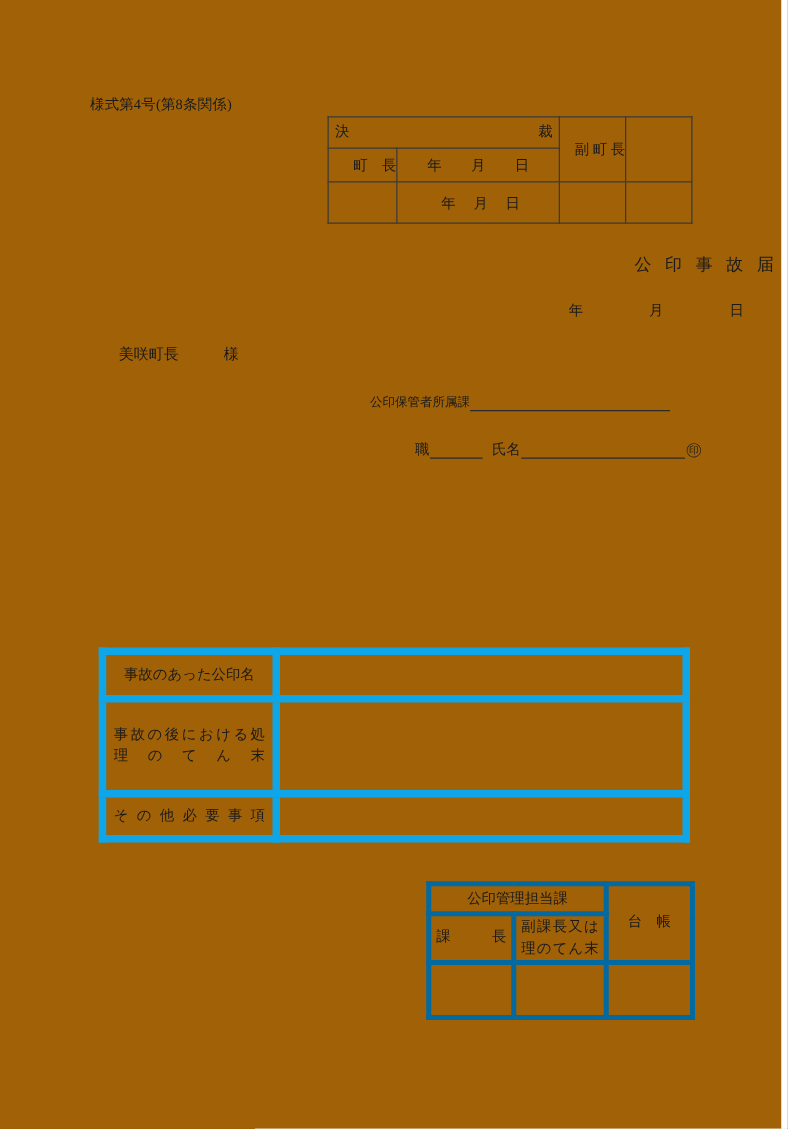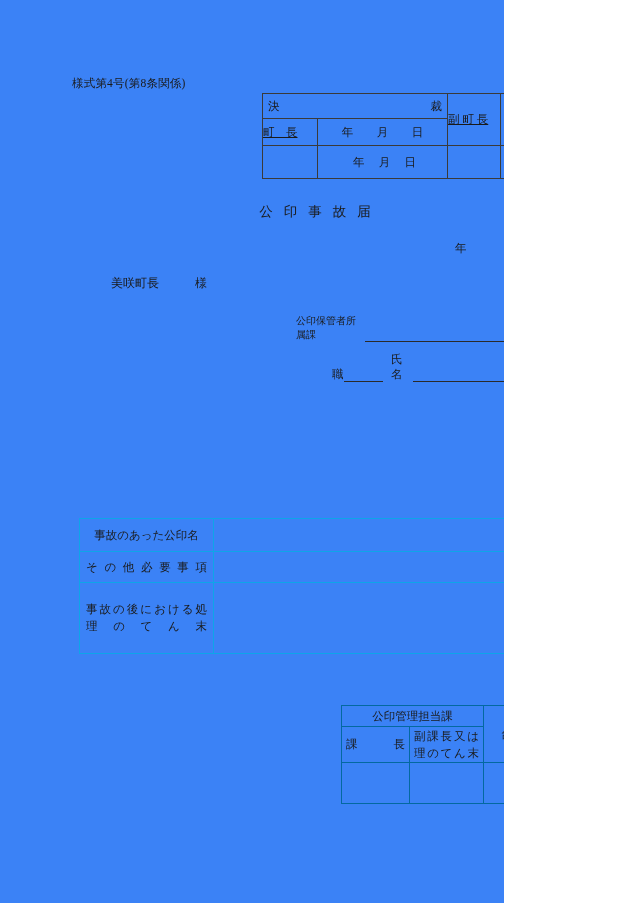--- a/index.html
+++ b/index.html
@@ -7,23 +7,23 @@
     margin: 0;
     padding: 0;
     background: #ffffff;
   }
   body {
     font-family: "Liberation Serif", "DejaVu Serif", serif;
     color: #1a1a1a;
   }
   #page {
     position: relative;
-    width: 504px;
+    width: 625px;
     height: 903px;
-    background: #3b82f6;
+    background: #a16207;
     overflow: hidden;
   }
 
   
   .abs { position: absolute; }
 
   
   #form-number {
     left: 72px;
     top: 76px;
@@ -50,51 +50,51 @@
   .kessai-head {
     position: relative;
     height: 24px !important;
   }
   .kessai-head .sp {
     display: flex;
     justify-content: space-between;
     padding: 0 5px;
     line-height: 22px;
   }
-  .cell-c { text-align: left; text-decoration: underline; }
+  .cell-c { text-align: right; }
   .spread-3 {
     display: flex;
     justify-content: space-around;
     padding: 0 12px;
   }
 
   
   #doc-title {
     left: 0;
     top: 203px;
     width: 630px;
-    text-align: center;
+    text-align: right;
     font-size: 13.5px;
     letter-spacing: 11px;
     text-indent: 11px;
   }
 
   
   #date-line {
     left: 455px;
     top: 241px;
     width: 140px;
     display: flex;
     justify-content: space-between;
     font-size: 11.5px;
   }
 
   
   #addressee {
-    left: 111px;
+    left: 95px;
     top: 275px;
     font-size: 12px;
     white-space: pre;
     text-align: center;
   }
 
   
   #dept-line {
     left: 296px;
     top: 314px;
@@ -145,21 +145,21 @@
   
   #main-table {
     left: 79px;
     top: 518px;
     width: 473px;
     border-collapse: collapse;
     table-layout: fixed;
     font-size: 11.5px;
   }
   #main-table td {
-    border: 1px solid #0ea5e9;
+    border: 6px solid #0ea5e9;
     padding: 0 6px;
     vertical-align: middle;
   }
   #main-table td.label {
     width: 121px;
     text-align: center;
     line-height: 1.45;
   }
   #main-table td.value { padding: 0; }
   .j-spread {
@@ -171,21 +171,21 @@
   
   #kanri-table {
     left: 341px;
     top: 705px;
     width: 211px;
     border-collapse: collapse;
     table-layout: fixed;
     font-size: 11.5px;
   }
   #kanri-table td {
-    border: 1px solid #0369a1;
+    border: 4px solid #0369a1;
     padding: 0 4px;
     vertical-align: middle;
     text-align: center;
     line-height: 1.4;
   }
   .two-line { line-height: 1.35; font-family: Liberation Serif, serif; }
 </style>
 </head>
 <body>
 
@@ -266,29 +266,29 @@
 
   <table class="abs" id="main-table">
     <tbody>
       <tr>
         <td class="label" style="height:32px">
           <span>事故のあった公印名</span>
         </td>
         <td class="value"></td>
       </tr>
       <tr>
-        <td class="label" style="height:30px">
-          <span class="j-spread">その他必要事項</span>
-        </td>
-        <td class="value"></td>
-      </tr>
-      <tr>
         <td class="label" style="height:70px">
           <span class="j-spread">事故の後における処</span>
           <span class="j-spread">理のてん末</span>
+        </td>
+        <td class="value"></td>
+      </tr>
+      <tr>
+        <td class="label" style="height:30px">
+          <span class="j-spread">その他必要事項</span>
         </td>
         <td class="value"></td>
       </tr>
     </tbody>
   </table>
 
   <table class="abs" id="kanri-table">
     <colgroup>
       <col style="width:68px">
       <col style="width:74px">

